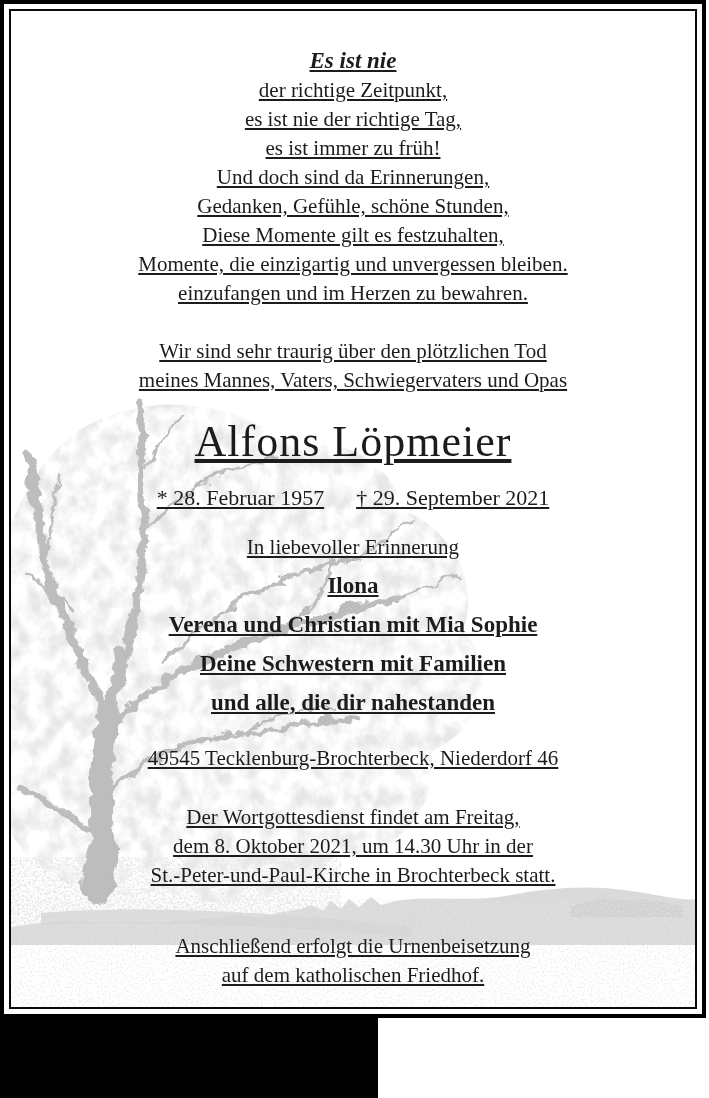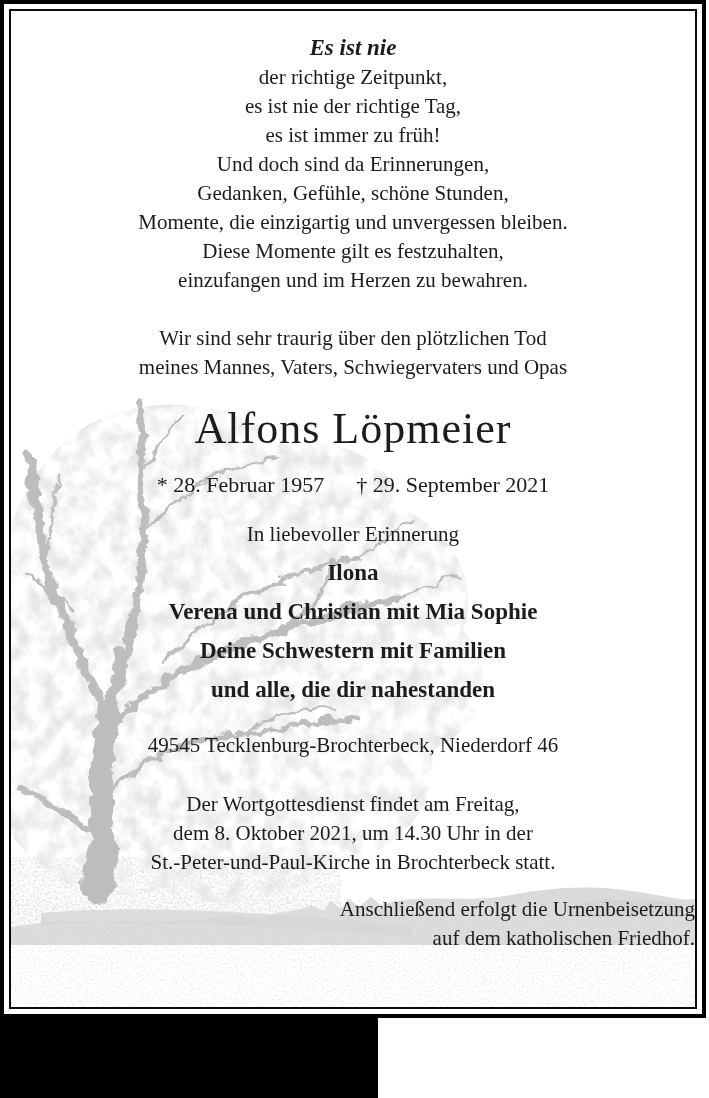--- a/index.html
+++ b/index.html
@@ -33,21 +33,22 @@
     position: absolute;
     left: 0; top: 0;
     width: 684px;
     height: 996px;
     z-index: 0;
   }
   .content {
     position: relative;
     z-index: 1;
     text-align: center;
-    padding-top: 22px;
+    padding-top: 35px;
+    text-decoration: underline;
   }
   .poem-title {
     font-size: 23px;
     font-weight: bold;
     font-style: italic;
     line-height: 30px;
   }
   .poem-line, .intro-line, .service-line, .burial-line, .address, .remembrance {
     font-size: 21px;
     line-height: 29px;
@@ -70,21 +71,21 @@
   }
   .remembrance { margin-top: 20px; }
   .mourners { margin-top: 4px; text-align: center; }
   .mourner-line {
     font-size: 23px;
     font-weight: bold;
     line-height: 39px;
   }
   .address { margin-top: 22px; }
   .service { margin-top: 30px; }
-  .burial { margin-top: 18px; text-align: right; }
+  .burial { margin-top: 42px; }
   .bottom-block {
     width: 378px;
     height: 80px;
     background: #000000;
   }
 </style>
 </head>
 <body>
 
 <div class="page">
@@ -149,22 +150,22 @@
 
       <div class="content">
 
         <div class="poem">
           <div class="poem-title">Es ist nie</div>
           <div class="poem-line">der richtige Zeitpunkt,</div>
           <div class="poem-line">es ist nie der richtige Tag,</div>
           <div class="poem-line">es ist immer zu früh!</div>
           <div class="poem-line">Und doch sind da Erinnerungen,</div>
           <div class="poem-line">Gedanken, Gefühle, schöne Stunden,</div>
+          <div class="poem-line">Diese Momente gilt es festzuhalten,</div>
           <div class="poem-line">Momente, die einzigartig und unvergessen bleiben.</div>
-          <div class="poem-line">Diese Momente gilt es festzuhalten,</div>
           <div class="poem-line">einzufangen und im Herzen zu bewahren.</div>
         </div>
 
         <div class="intro">
           <div class="intro-line">Wir sind sehr traurig über den plötzlichen Tod</div>
           <div class="intro-line">meines Mannes, Vaters, Schwiegervaters und Opas</div>
         </div>
 
         <h1 class="name">Alfons Löpmeier</h1>
 

